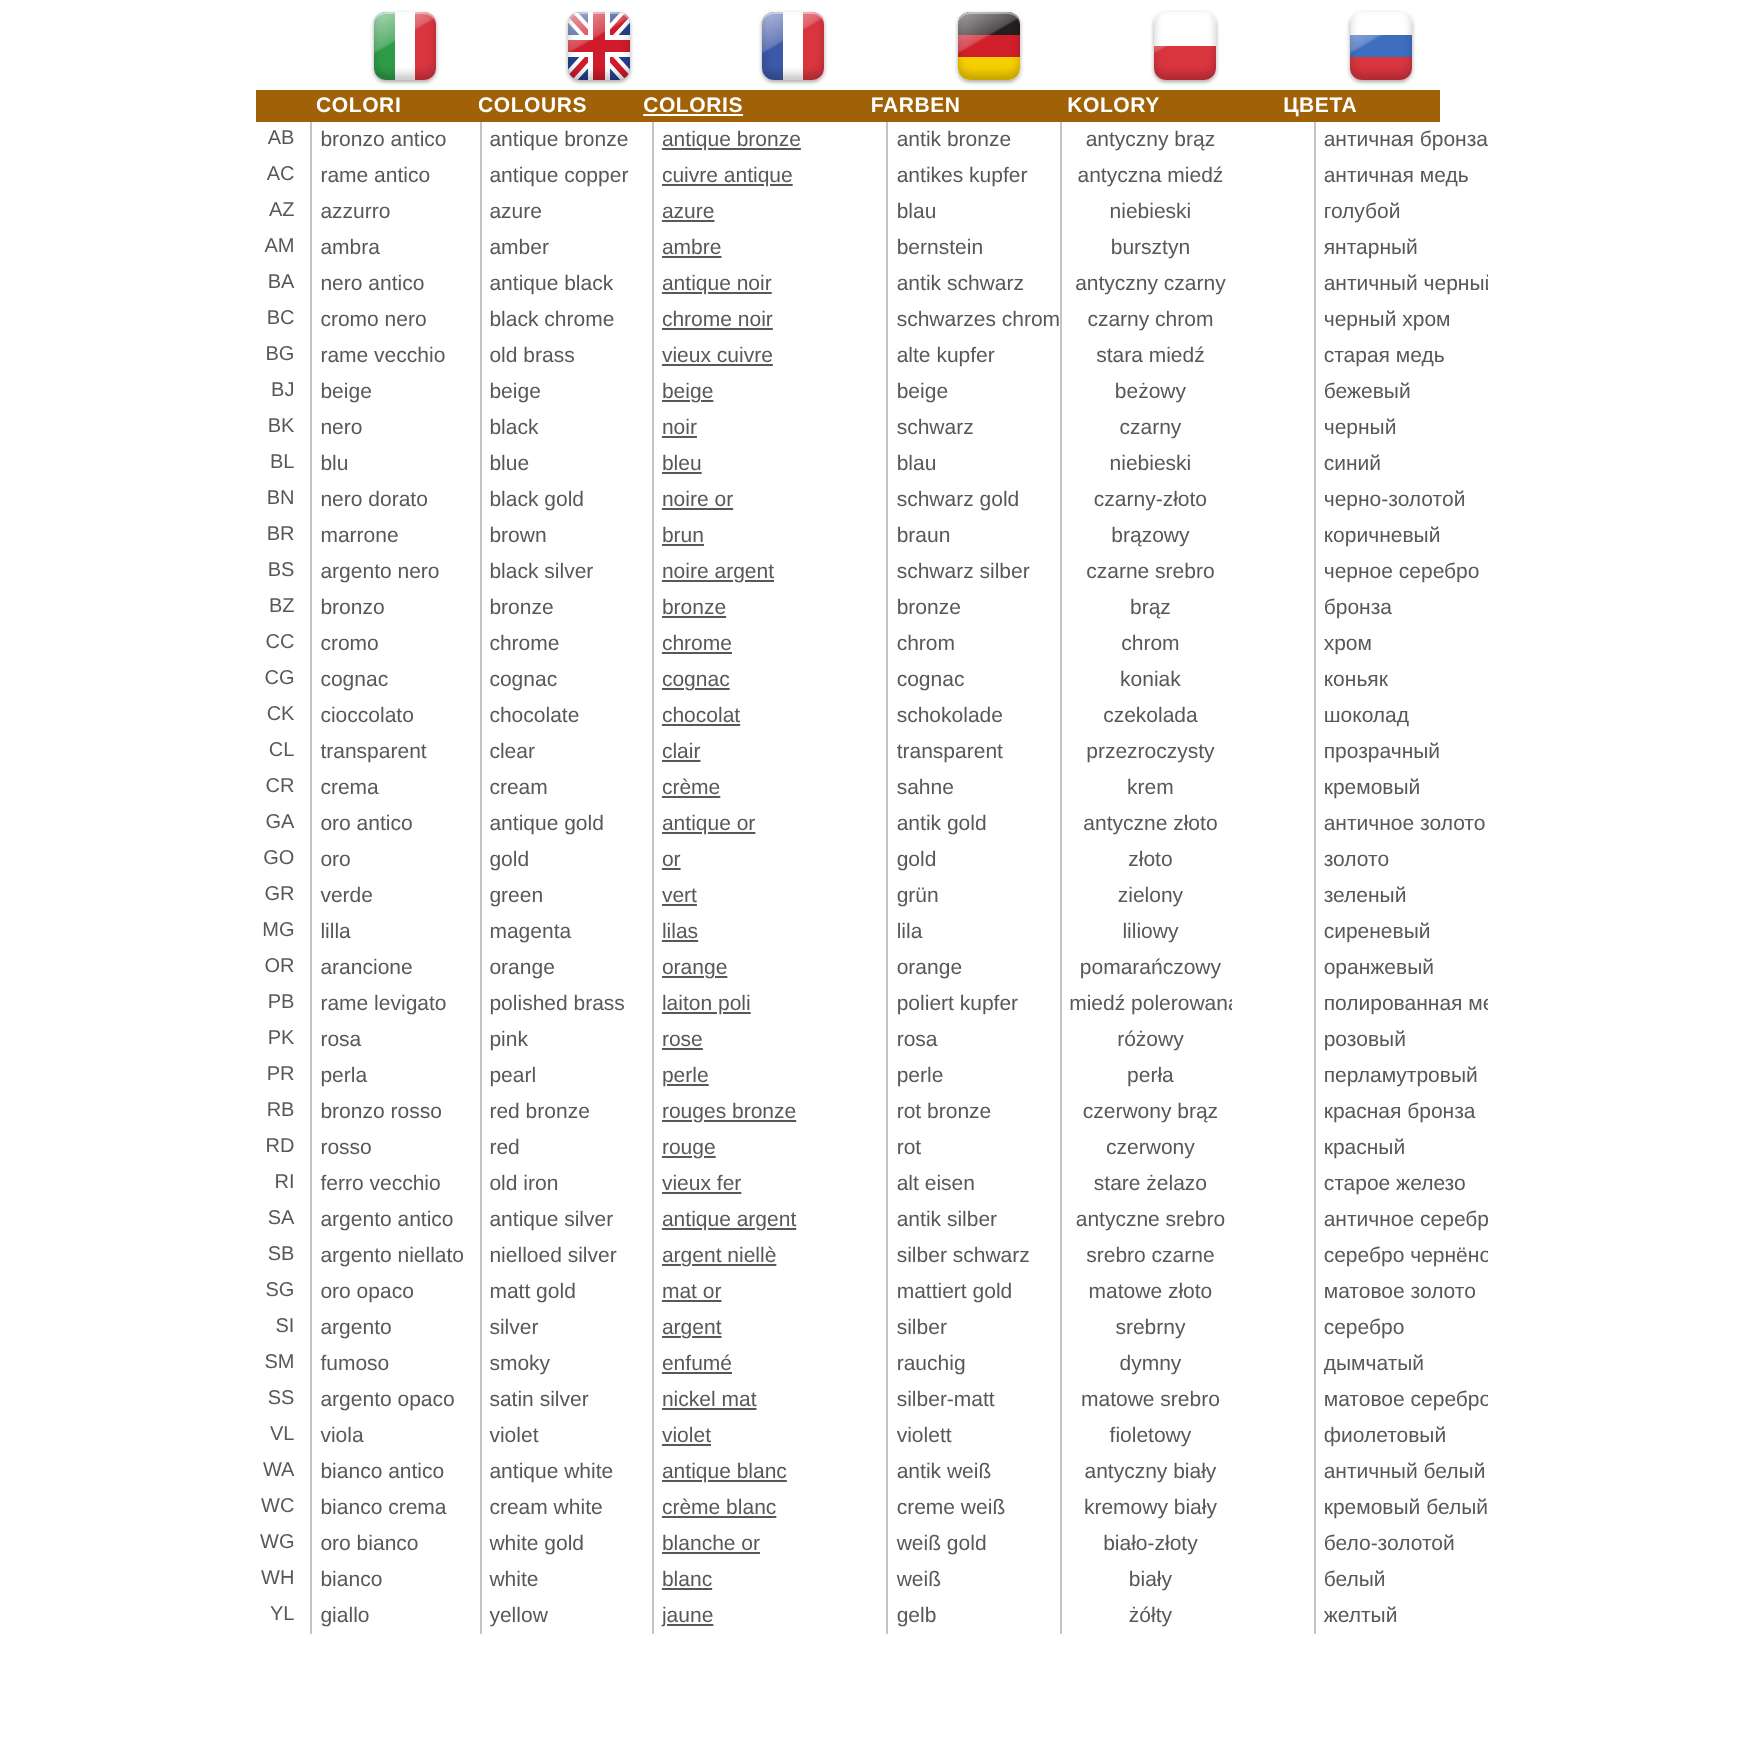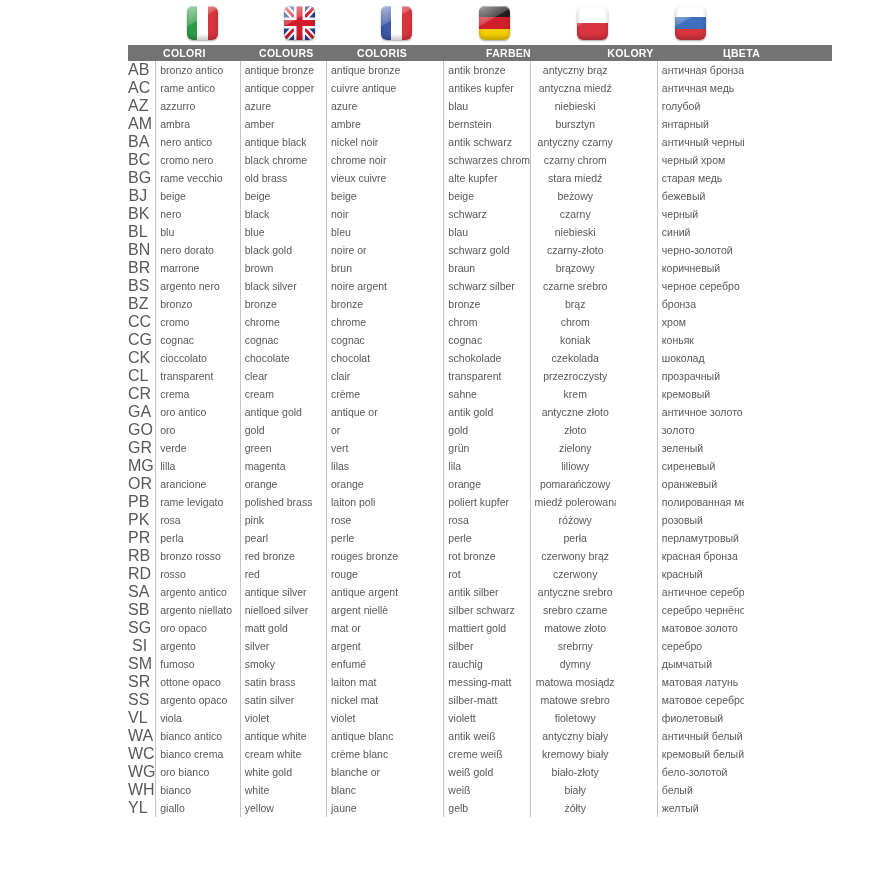--- a/index.html
+++ b/index.html
@@ -10,37 +10,37 @@
   
   .flags-row{position:relative;height:45px;}
   .flag{position:absolute;top:6px;width:31px;height:34px;border-radius:6px;overflow:hidden;
         box-shadow:0 1px 2px rgba(0,0,0,.35);}
   .flag::after{content:"";position:absolute;inset:0;border-radius:inherit;
         background:linear-gradient(150deg, rgba(255,255,255,.6) 0%, rgba(255,255,255,.22) 38%, rgba(255,255,255,0) 41%);
         box-shadow:inset 0 -3px 4px rgba(0,0,0,.22), inset 0 1px 0 rgba(255,255,255,.45);}
   .flag svg{display:block;width:100%;height:100%;}
 
   
-  .header-bar{display:flex;height:16px;background:#737373;width:704px;}
+  .header-bar{display:flex;height:16px;background:#a16207;width:592px;}
   .hcell{box-sizing:border-box;color:#ffffff;font-size:10.5px;font-weight:bold;
          line-height:16px;letter-spacing:.3px;white-space:nowrap;}
   .hcell.lang{padding-left:5px;}
 
   
   .rows{width:616px;}
   .row{display:flex;height:18px;}
   .cell{box-sizing:border-box;font-size:10.5px;line-height:18px;color:#58585a;
         white-space:nowrap;overflow:hidden;}
   .cell.lang{border-left:1px solid #c4c4c4;padding-left:4px;}
-  .cell.code{font-size:16px;text-align:right;padding-right:8px;color:#58585a;}
+  .cell.code{font-size:10px;text-align:right;padding-right:8px;color:#58585a;}
 
   .c0{width:30px;}
   .c1{width:96px;}
   .c2{width:98px;}
-  .c3{width:97px;}
+  .c3{width:97px;text-decoration:underline;}
   .c4{width:98px;margin-left:32px;}
   .c5{width:98px;text-align:center;}
   .c6{width:99px;margin-left:41px;}
 </style>
 </head>
 <body>
 
 <div class="sheet">
   <div class="table-wrap">
     <div class="flags-row" id="flags-row">
@@ -102,21 +102,21 @@
           <div class="cell lang c2">amber</div>
           <div class="cell lang c3">ambre</div>
           <div class="cell lang c4">bernstein</div>
           <div class="cell lang c5">bursztyn</div>
           <div class="cell lang c6">янтарный</div>
         </div>
         <div class="row">
           <div class="cell code c0">BA</div>
           <div class="cell lang c1">nero antico</div>
           <div class="cell lang c2">antique black</div>
-          <div class="cell lang c3">nickel noir</div>
+          <div class="cell lang c3">antique noir</div>
           <div class="cell lang c4">antik schwarz</div>
           <div class="cell lang c5">antyczny czarny</div>
           <div class="cell lang c6">античный черный</div>
         </div>
         <div class="row">
           <div class="cell code c0">BC</div>
           <div class="cell lang c1">cromo nero</div>
           <div class="cell lang c2">black chrome</div>
           <div class="cell lang c3">chrome noir</div>
           <div class="cell lang c4">schwarzes chrom</div>
@@ -324,20 +324,29 @@
         <div class="row">
           <div class="cell code c0">RD</div>
           <div class="cell lang c1">rosso</div>
           <div class="cell lang c2">red</div>
           <div class="cell lang c3">rouge</div>
           <div class="cell lang c4">rot</div>
           <div class="cell lang c5">czerwony</div>
           <div class="cell lang c6">красный</div>
         </div>
         <div class="row">
+          <div class="cell code c0">RI</div>
+          <div class="cell lang c1">ferro vecchio</div>
+          <div class="cell lang c2">old iron</div>
+          <div class="cell lang c3">vieux fer</div>
+          <div class="cell lang c4">alt eisen</div>
+          <div class="cell lang c5">stare żelazo</div>
+          <div class="cell lang c6">старое железо</div>
+        </div>
+        <div class="row">
           <div class="cell code c0">SA</div>
           <div class="cell lang c1">argento antico</div>
           <div class="cell lang c2">antique silver</div>
           <div class="cell lang c3">antique argent</div>
           <div class="cell lang c4">antik silber</div>
           <div class="cell lang c5">antyczne srebro</div>
           <div class="cell lang c6">античное серебро</div>
         </div>
         <div class="row">
           <div class="cell code c0">SB</div>
@@ -369,29 +378,20 @@
         <div class="row">
           <div class="cell code c0">SM</div>
           <div class="cell lang c1">fumoso</div>
           <div class="cell lang c2">smoky</div>
           <div class="cell lang c3">enfumé</div>
           <div class="cell lang c4">rauchig</div>
           <div class="cell lang c5">dymny</div>
           <div class="cell lang c6">дымчатый</div>
         </div>
         <div class="row">
-          <div class="cell code c0">SR</div>
-          <div class="cell lang c1">ottone opaco</div>
-          <div class="cell lang c2">satin brass</div>
-          <div class="cell lang c3">laiton mat</div>
-          <div class="cell lang c4">messing-matt</div>
-          <div class="cell lang c5">matowa mosiądz</div>
-          <div class="cell lang c6">матовая латунь</div>
-        </div>
-        <div class="row">
           <div class="cell code c0">SS</div>
           <div class="cell lang c1">argento opaco</div>
           <div class="cell lang c2">satin silver</div>
           <div class="cell lang c3">nickel mat</div>
           <div class="cell lang c4">silber-matt</div>
           <div class="cell lang c5">matowe srebro</div>
           <div class="cell lang c6">матовое серебро</div>
         </div>
         <div class="row">
           <div class="cell code c0">VL</div>

